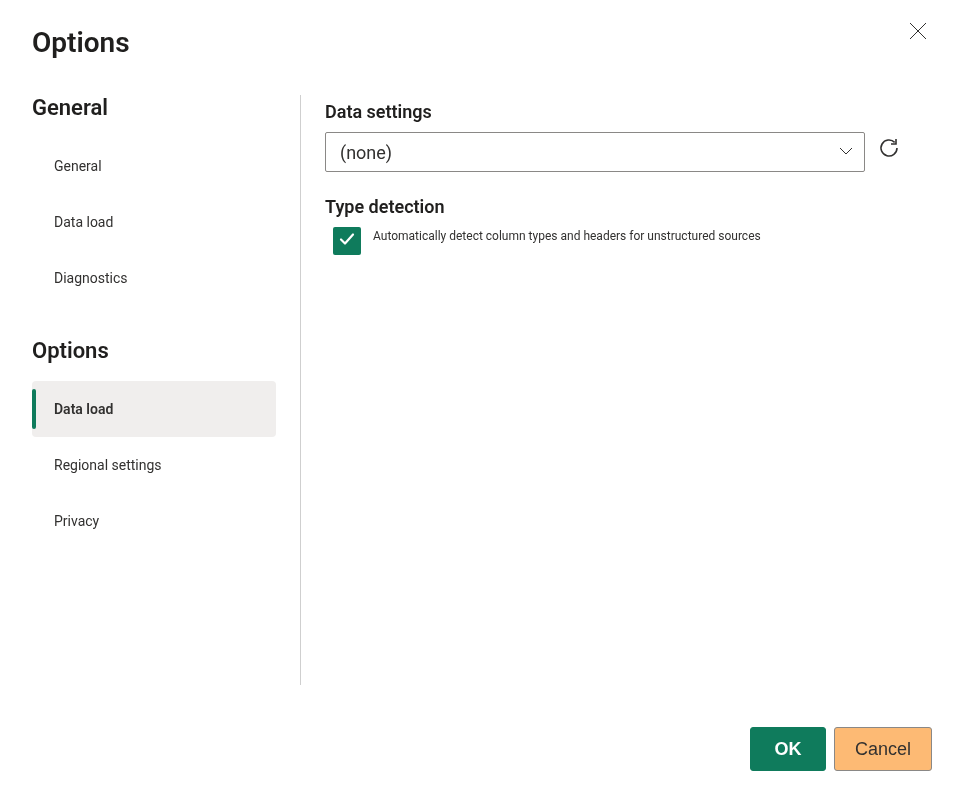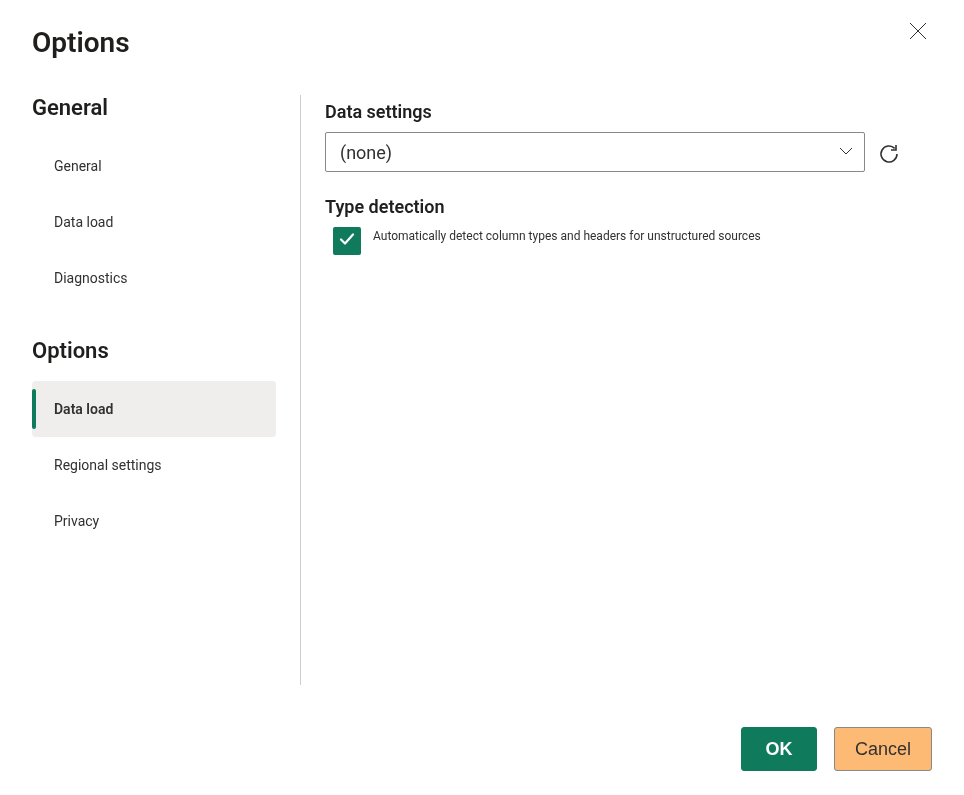--- a/index.html
+++ b/index.html
@@ -92,21 +92,21 @@
     }
     .section-label {
       font-size: 18px;
       font-weight: 600;
       color: #201f1e;
       margin-bottom: 10px;
       display: block;
     }
     .gateway-row {
       display: flex;
-      align-items: flex-end;
+      align-items: flex-start;
       gap: 7px;
       margin-bottom: 24px;
     }
     .dropdown {
       flex: 1;
       display: flex;
       align-items: center;
       justify-content: space-between;
       height: 40px;
       border: 1px solid #8a8886;
@@ -150,21 +150,21 @@
       font-size: 12px;
       line-height: 1.65;
       color: #323130;
       padding-top: 0px;
     }
     .footer {
       position: absolute;
       bottom: 24px;
       right: 32px;
       display: flex;
-      gap: 17px;
+      gap: 8px;
     }
     .btn {
       height: 44px;
       min-width: 76px;
       padding: 0 20px;
       font-size: 18px;
       font-weight: 600;
       border-radius: 3px;
       cursor: pointer;
       display: inline-flex;

